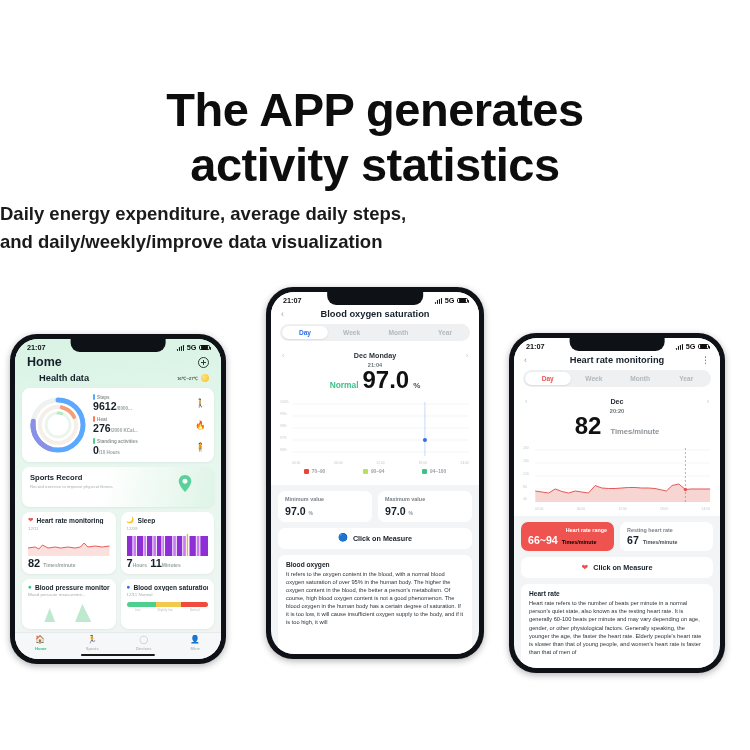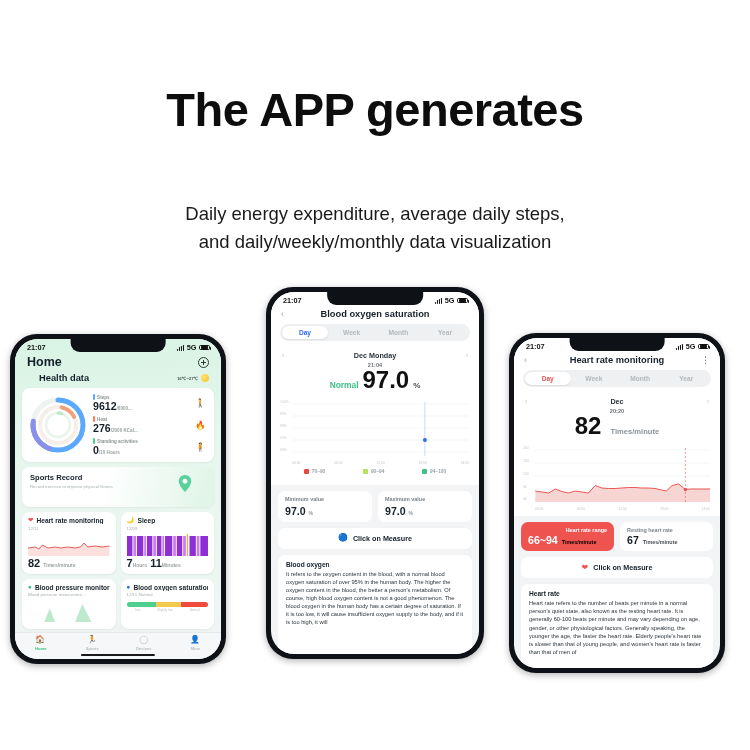--- a/index.html
+++ b/index.html
@@ -9,22 +9,22 @@
   .page { position:relative; width:750px; height:750px; background:#fff; }
 
   
   .headline {
     position:absolute; top:82px; left:0; width:750px; text-align:center;
     font-size:47px; line-height:1.18; font-weight:700; color:#0d0d0d;
     letter-spacing:-0.5px;
   }
   .headline .l2 { display:block; }
   .subhead {
-    position:absolute; top:200px; left:0; width:750px; text-align:center;
-    font-size:18.5px; line-height:1.52; font-weight:400; color:#1a1a1a;
+    position:absolute; top:200px; left:0; width:750px; 
+    font-size:18.5px; line-height:1.52; font-weight:700; color:#1a1a1a;
   }
 
   
   .phone {
     position:absolute; background:#0e1116; border-radius:27px;
     padding:5px; box-shadow:0 2px 7px rgba(0,0,0,.30);
   }
   .screen {
     width:100%; height:100%; background:#fff; border-radius:23px;
     overflow:hidden; position:relative;
@@ -191,24 +191,25 @@
   .axis-x{ display:flex; justify-content:space-between; font-size:3.4px;
            color:#c3c8cc; padding:1px 2px 0 13px; }
 </style>
 </head>
 <body>
 
 <div class="page">
 
   <div class="headline">
     <span>The APP generates</span>
+    <span class="l2">activity statistics</span>
   </div>
   <div class="subhead">
     <div>Daily energy expenditure, average daily steps,</div>
-    <div>and daily/weekly/monthly data visualization</div>
+    <div>and daily/weekly/improve data visualization</div>
   </div>
 
   <div class="phone" id="phone-left">
     <div class="screen">
       <div class="notch"></div>
 
       <div class="lp-top">
         <div class="statusbar">
           <span>21:07</span>
           <span class="sb-right">

